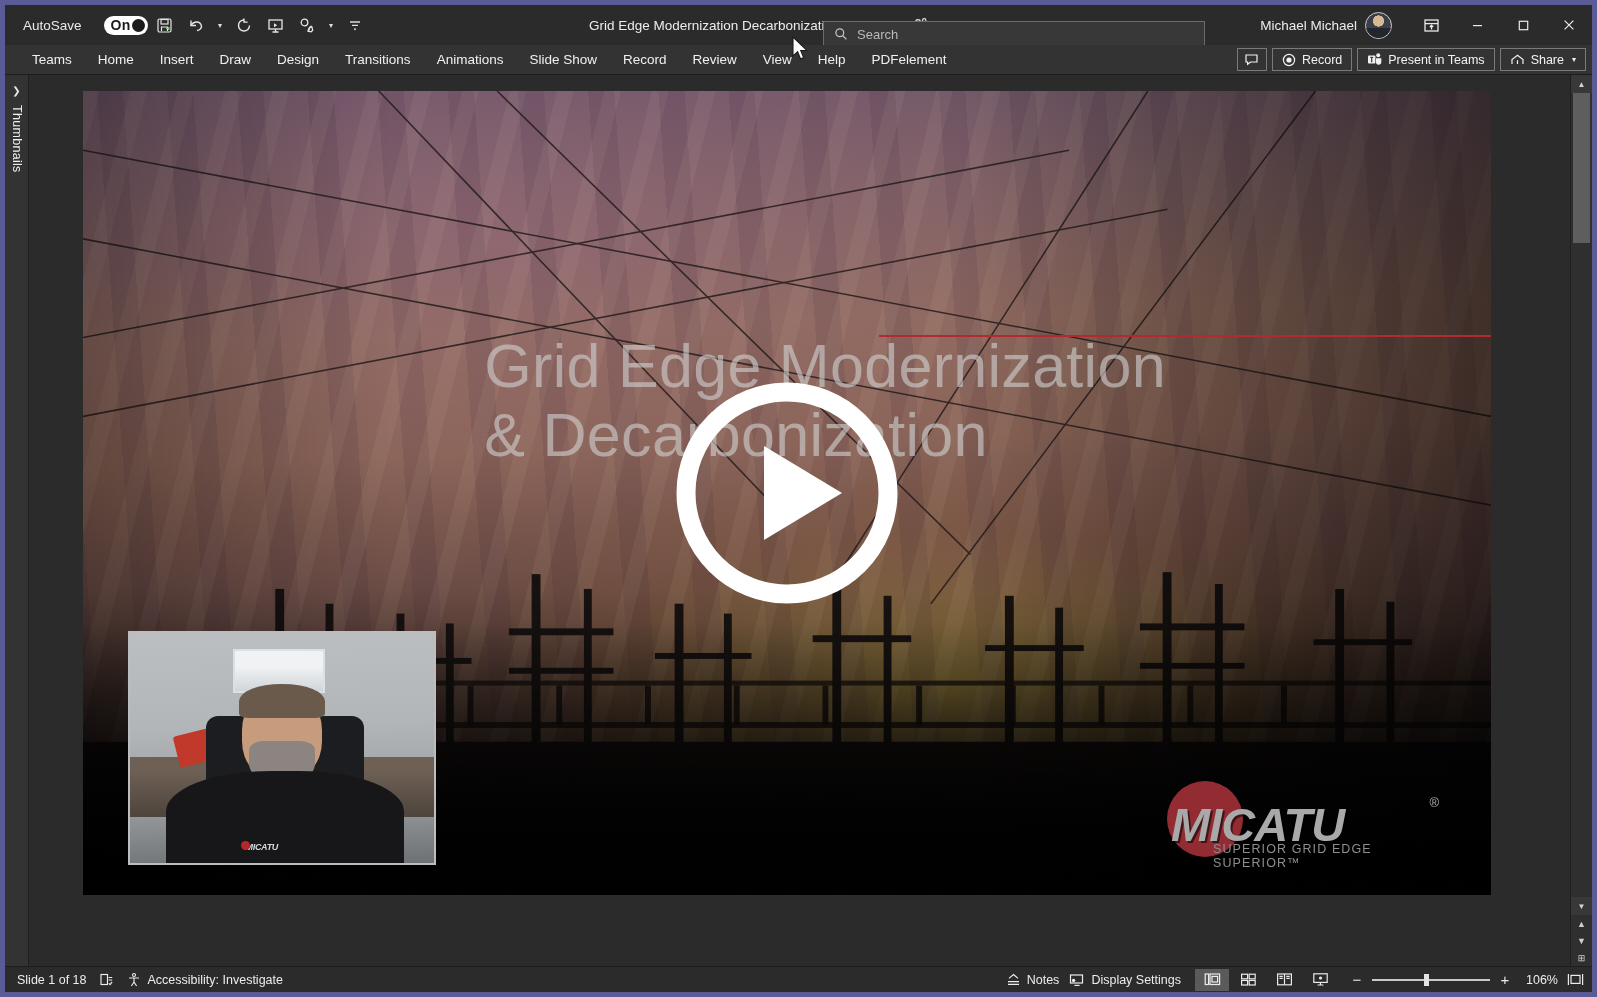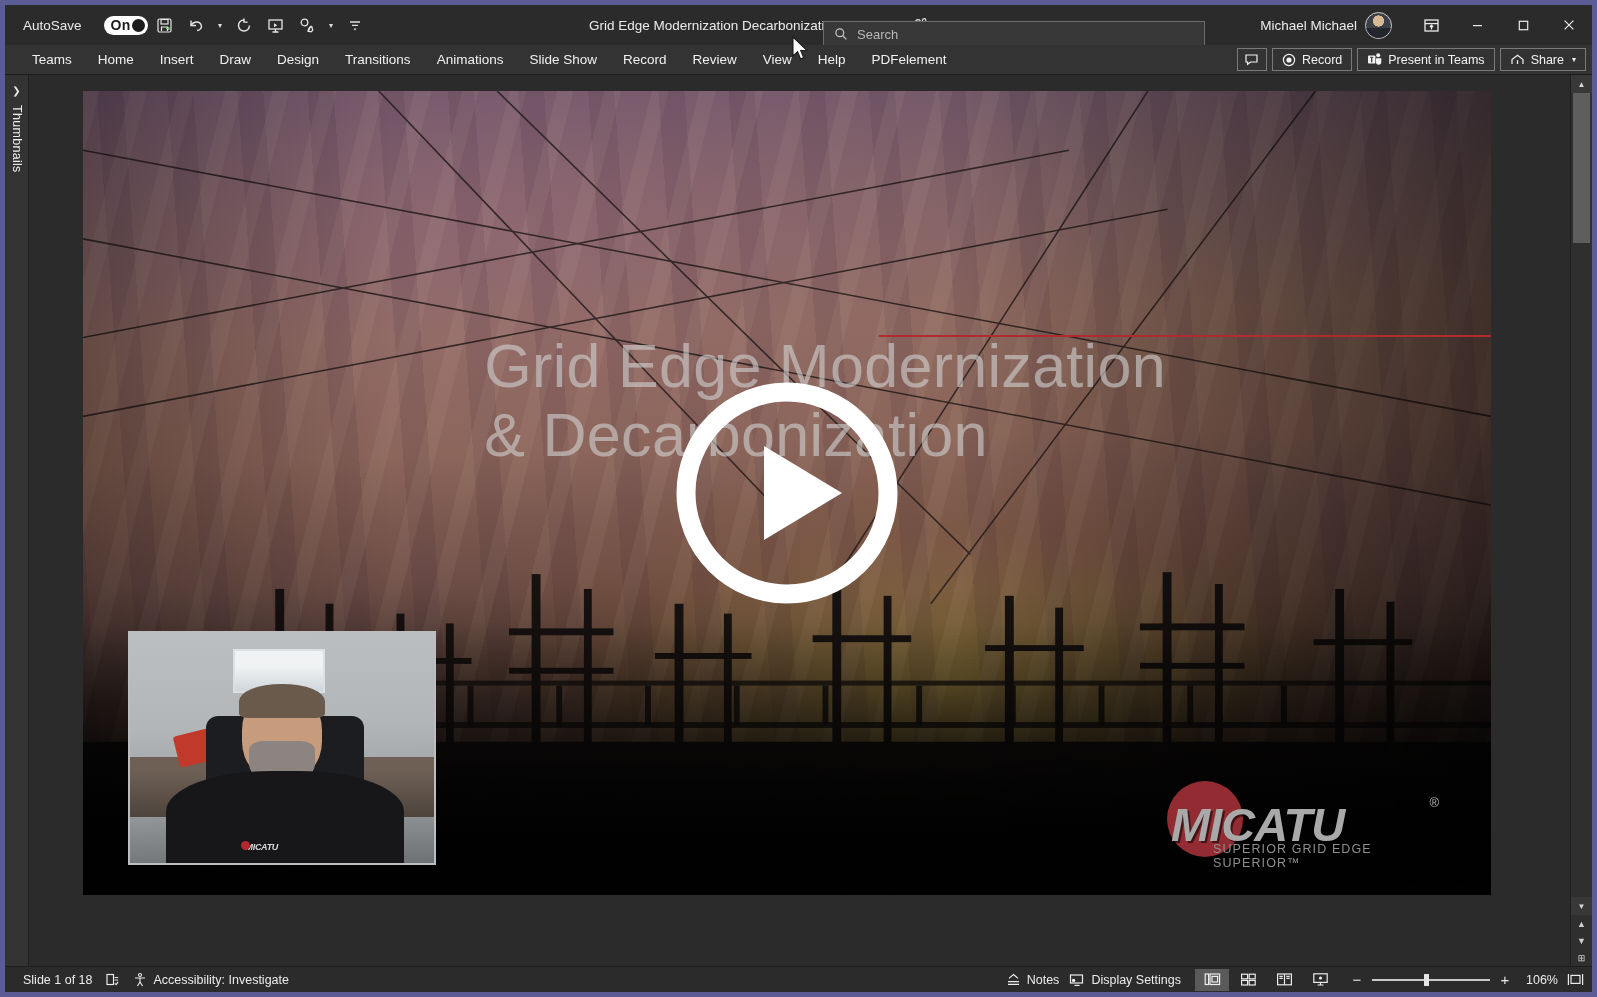--- a/index.html
+++ b/index.html
@@ -321,21 +321,21 @@
 
   
   .status {
     height: 26px; flex: 0 0 26px;
     background: #2b2b2b;
     border-top: 1px solid #1e1e1e;
     display: flex; align-items: center;
     color: #ececec; font-size: 12.5px;
     position: relative;
   }
-  .st-left { display: flex; align-items: center; gap: 12px; padding-left: 18px; }
+  .st-left { display: flex; align-items: center; gap: 12px; padding-left: 12px; }
   .st-item { display: flex; align-items: center; gap: 6px; }
   .st-right {
     position: absolute; right: 8px; top: 0; bottom: 0;
     display: flex; align-items: center; gap: 10px;
   }
   .viewgroup { display: flex; align-items: center; gap: 2px; margin: 0 4px; }
   .viewbtn {
     width: 34px; height: 22px;
     display: flex; align-items: center; justify-content: center;
     color: #ececec;

